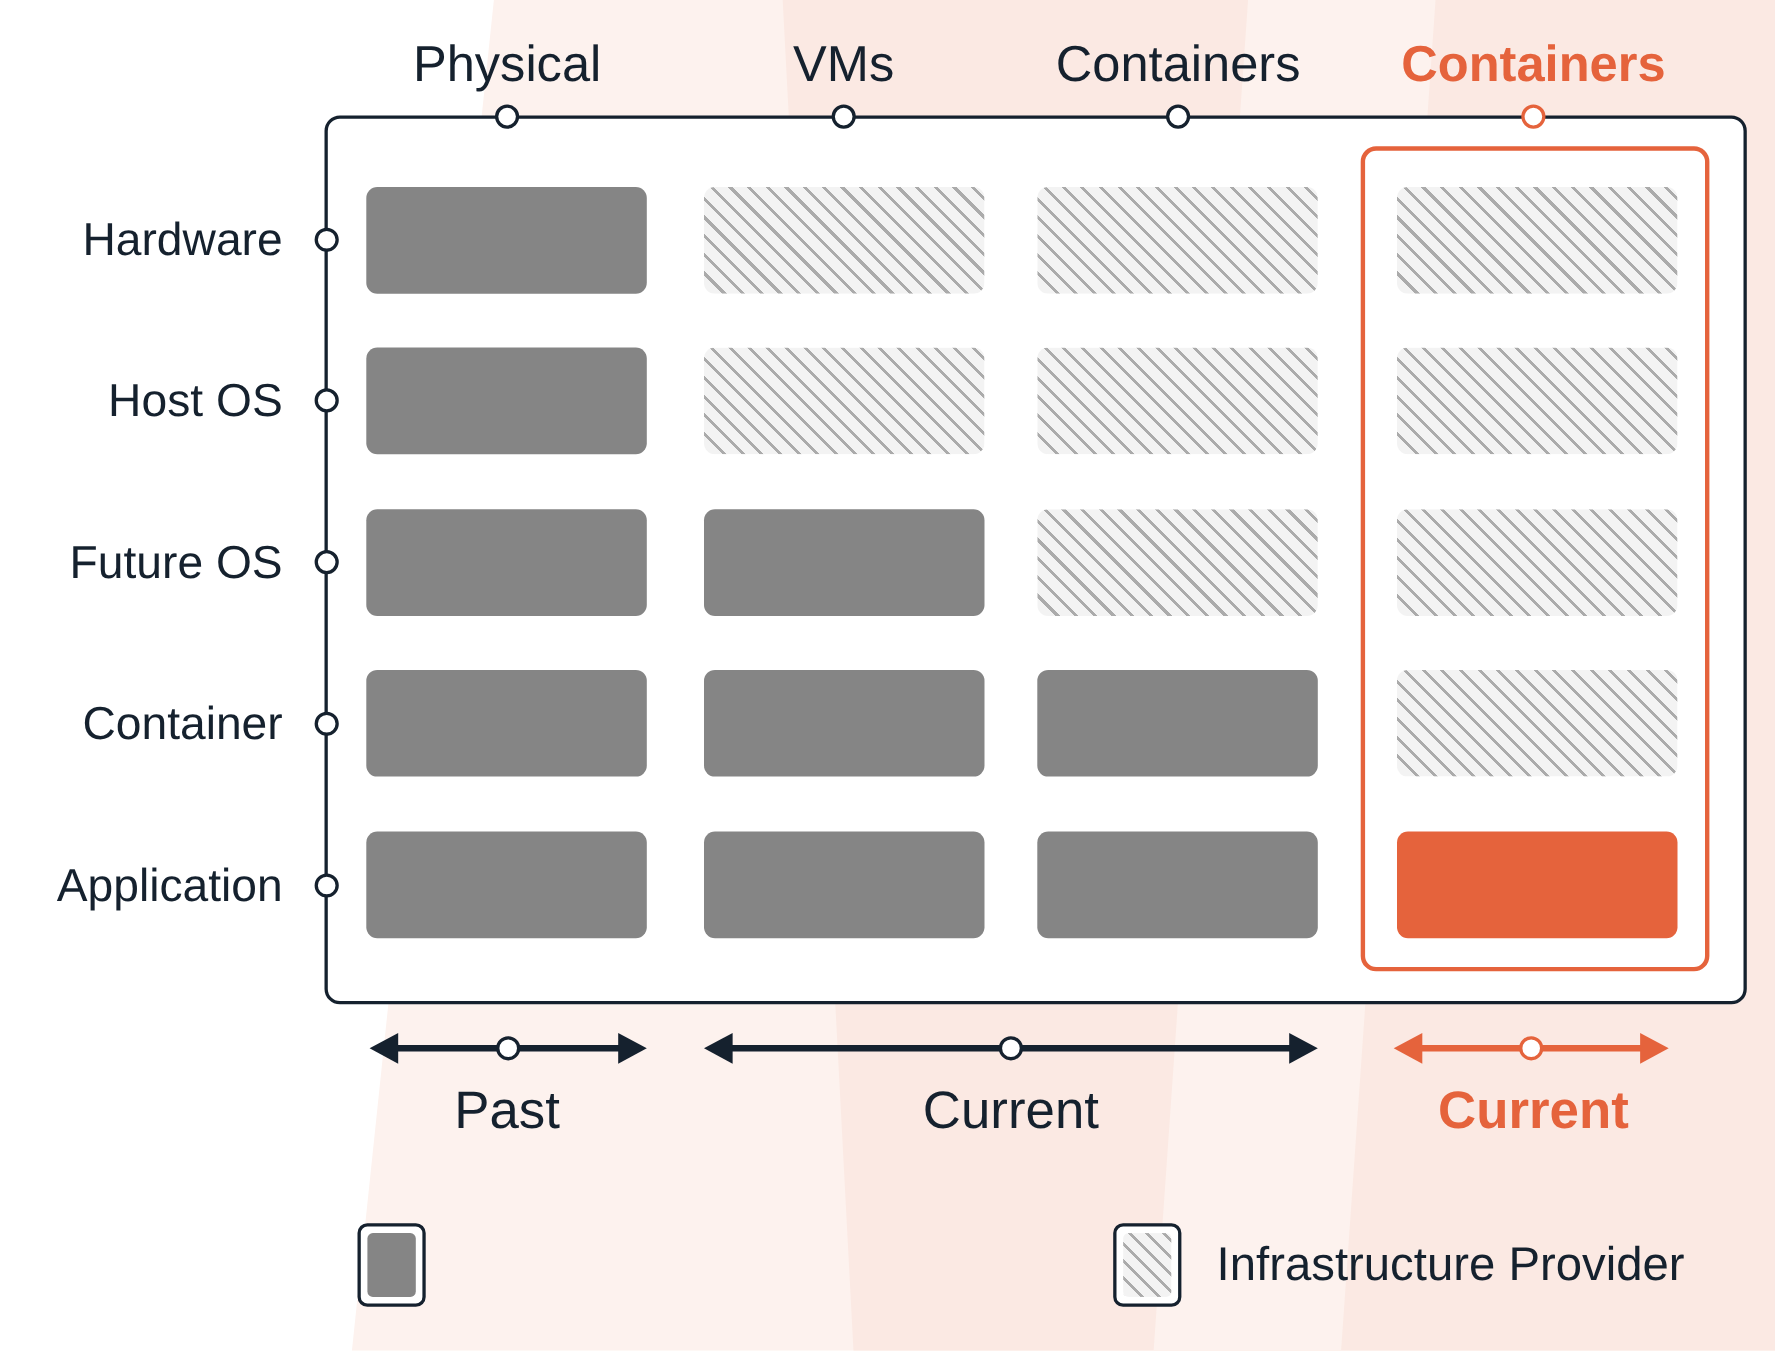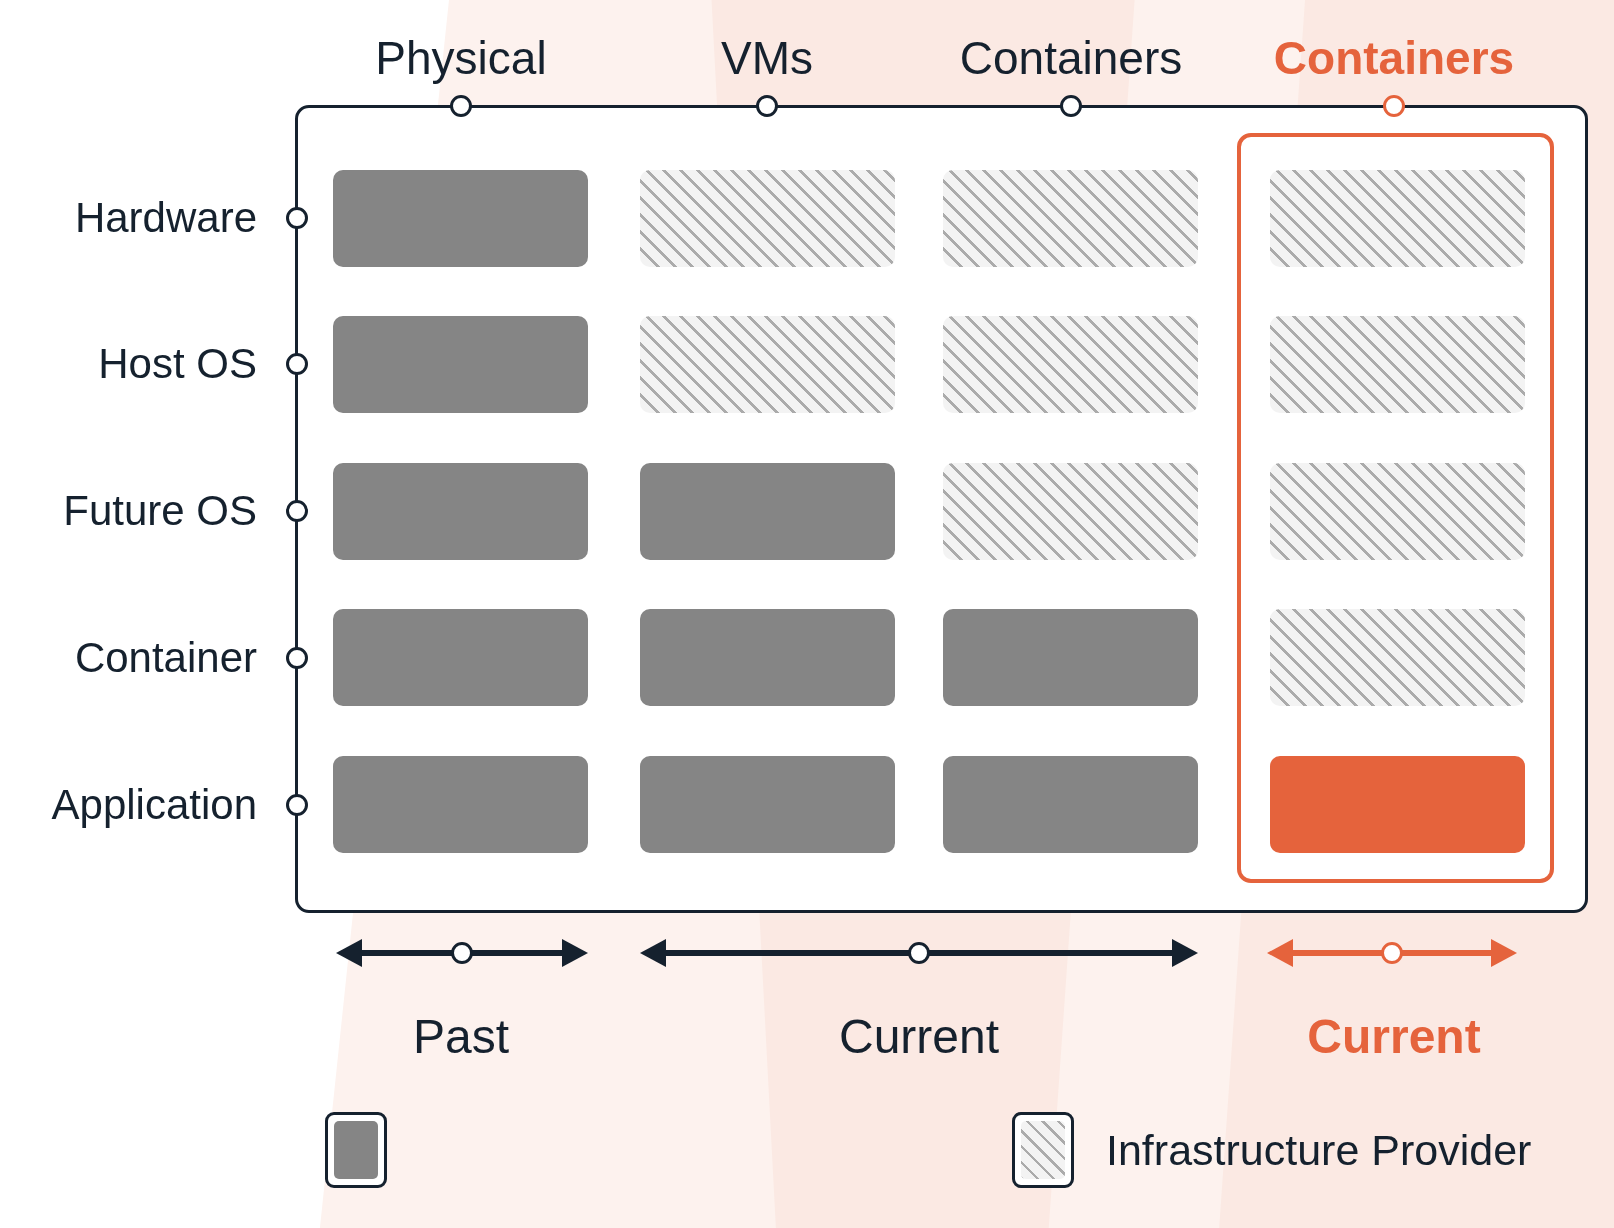--- a/index.html
+++ b/index.html
@@ -80,21 +80,21 @@
     width:22px;height:22px;box-sizing:border-box;border:3px solid #15212e;border-radius:50%;background:#fff;}
   .arrow.orange .line{background:#e5633c;}
   .arrow.orange .head.left{border-right-color:#e5633c;}
   .arrow.orange .head.right{border-left-color:#e5633c;}
   .arrow.orange .mid{border-color:#e5633c;}
 
   .era-label{
     position:absolute;z-index:2;top:982px;
     transform:translateX(-50%);
     font-size:48px;line-height:56px;font-weight:500;
-    color:#15212e;white-space:nowrap;margin-top:27px;
+    color:#15212e;white-space:nowrap;
   }
   .era-label.accent{color:#e5633c;font-weight:700;}
 
   
   .legend-swatch{
     position:absolute;z-index:2;top:1112px;
     width:62px;height:76px;box-sizing:border-box;
     border:3px solid #15212e;border-radius:9px;background:#ffffff;
     display:flex;align-items:center;justify-content:center;
   }

